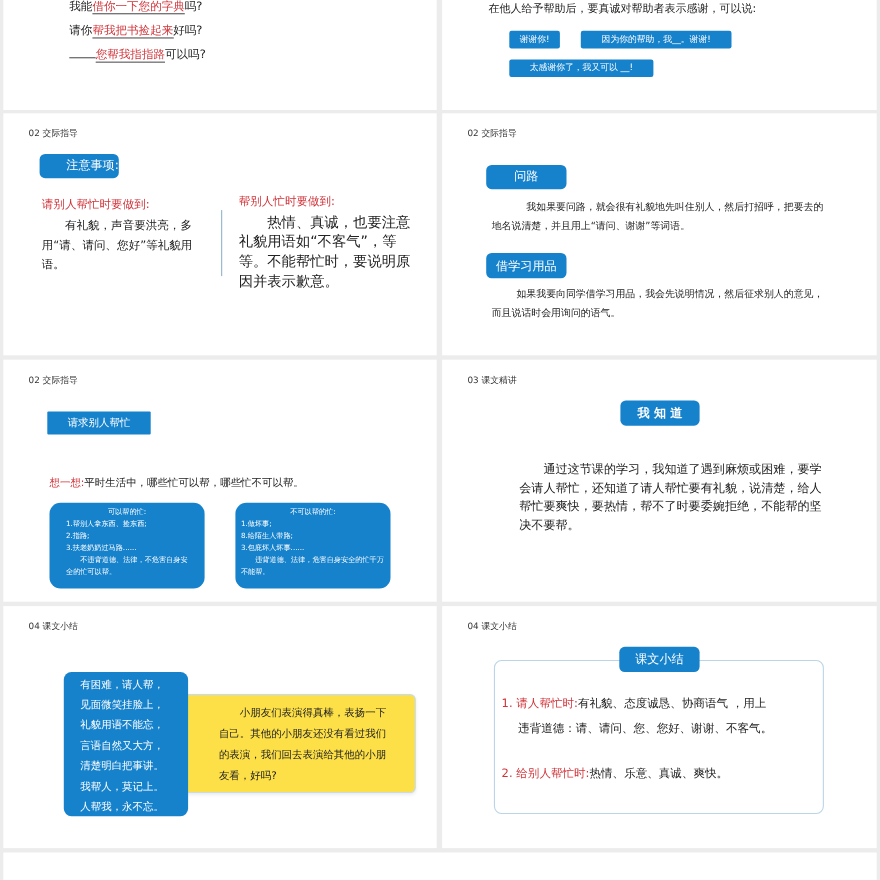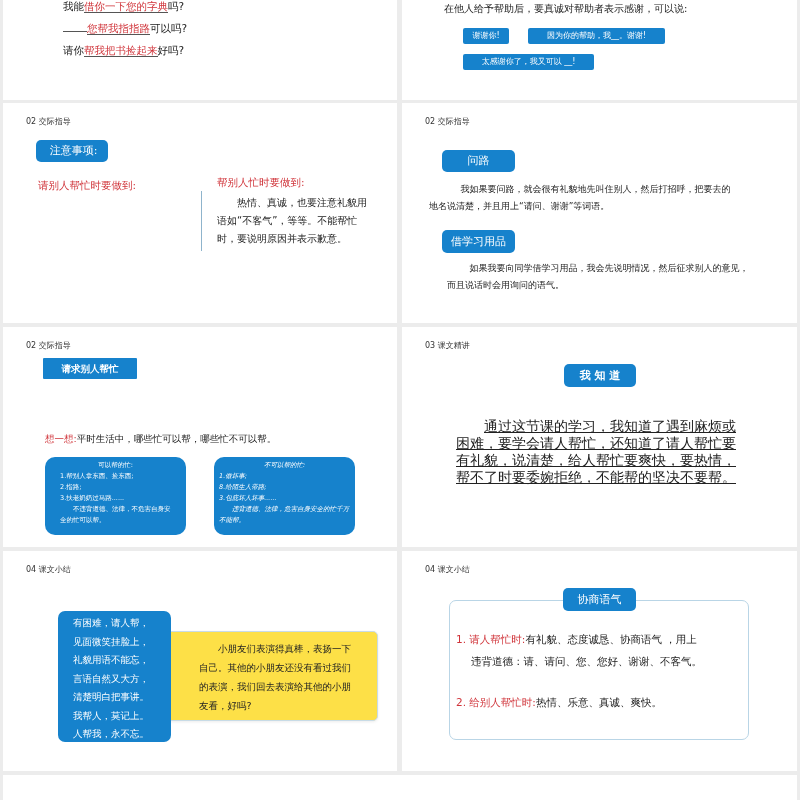--- a/index.html
+++ b/index.html
@@ -15,78 +15,79 @@
 </style>
 </head>
 <body>
 
 <div class="slide" style="left:3px; top:-5px; width:394px; height:105px;">
   <div style="position:absolute; left:60px; top:0px; font-size:10.5px; line-height:22px;">
     <div>
       <span>我能</span><span class="red ul">借你一下您的字典</span><span>吗?</span>
     </div>
     <div>
-      <span class="ul" style="display:inline-block; width:24px; height:12px;"></span><span class="red ul">您帮我指指路</span><span>可以吗?</span>
+      <span>请你</span><span class="red ul">帮我把书捡起来</span><span>好吗?</span>
     </div>
     <div>
-      <span>请你</span><span class="red ul">帮我把书捡起来</span><span>好吗?</span>
+      <span class="ul" style="display:inline-block; width:24px; height:12px;"></span><span class="red ul">您帮我指指路</span><span>可以吗?</span>
     </div>
   </div>
 </div>
 
 <div class="slide" style="left:402px; top:-5px; width:395px; height:105px;">
   <div class="p" style="position:absolute; left:42px; top:5px; font-size:10px;">在他人给予帮助后，要真诚对帮助者表示感谢，可以说:</div>
   <div class="pill" style="left:61px; top:33px; width:46px; height:16px; font-size:8px; line-height:16px; border-radius:2px;">谢谢你!</div>
   <div class="pill" style="left:126px; top:33px; width:137px; height:16px; font-size:8px; line-height:16px; border-radius:2px;">因为你的帮助，我__。谢谢!</div>
   <div class="pill" style="left:61px; top:59px; width:131px; height:16px; font-size:8px; line-height:16px; border-radius:2px;">太感谢你了，我又可以 __!</div>
 </div>
 
 <div class="slide" style="left:3px; top:103px; width:394px; height:220px;">
   <div class="sec">02 交际指导</div>
-  <div class="pill" style="left:33px; top:37px; width:72px; height:22px; font-size:11px; line-height:22px; text-align:center; padding-left:3px;">注意事项:</div>
+  <div class="pill" style="left:33px; top:37px; width:72px; height:22px; font-size:11px; line-height:22px; text-align:right; padding-left:3px;">注意事项:</div>
   <div class="red" style="position:absolute; left:35px; top:76px; font-size:10.5px;">请别人帮忙时要做到:</div>
+  <div class="p" style="position:absolute; left:35px; top:93px; width:156px; font-size:10.5px; line-height:18px; text-indent:2em;">有礼貌，声音要洪亮，多用“请、请问、您好”等礼貌用语。</div>
   <div style="position:absolute; left:198px; top:88px; width:1px; height:60px; background:#8fb4cc;"></div>
   <div class="red" style="position:absolute; left:214px; top:73px; font-size:10.5px;">帮别人忙时要做到:</div>
-  <div class="p" style="position:absolute; left:214px; top:91px; width:156px; font-size:10px; line-height:18px; text-indent:2em;">热情、真诚，也要注意礼貌用语如“不客气”，等等。不能帮忙时，要说明原因并表示歉意。</div>
+  <div class="p" style="position:absolute; left:214px; top:91px; width:156px; font-size:13px; line-height:18px; text-indent:2em;">热情、真诚，也要注意礼貌用语如“不客气”，等等。不能帮忙时，要说明原因并表示歉意。</div>
 </div>
 
 <div class="slide" style="left:402px; top:103px; width:395px; height:220px;">
   <div class="sec">02 交际指导</div>
   <div class="pill" style="left:40px; top:47px; width:73px; height:22px; font-size:11px; line-height:22px;">问路</div>
-  <div class="p" style="position:absolute; left:27px; top:78px; width:310px; font-size:9px; line-height:17px; text-indent:3.5em;">我如果要问路，就会很有礼貌地先叫住别人，然后打招呼，把要去的地名说清楚，并且用上“请问、谢谢”等词语。</div>
+  <div class="p" style="position:absolute; left:45px; top:78px; width:310px; font-size:9px; line-height:17px; text-indent:3.5em;">我如果要问路，就会很有礼貌地先叫住别人，然后打招呼，把要去的地名说清楚，并且用上“请问、谢谢”等词语。</div>
   <div class="pill" style="left:40px; top:127px; width:73px; height:23px; font-size:11px; line-height:23px;">借学习用品</div>
   <div class="p" style="position:absolute; left:45px; top:157px; width:310px; font-size:9px; line-height:17px; text-indent:2.5em;">如果我要向同学借学习用品，我会先说明情况，然后征求别人的意见，而且说话时会用询问的语气。</div>
 </div>
 
 <div class="slide" style="left:3px; top:327px; width:394px; height:220px;">
   <div class="sec">02 交际指导</div>
-  <div class="pill" style="left:40px; top:31px; width:94px; height:21px; font-size:9.5px; line-height:21px; border-radius:1px;font-weight:bold;">请求别人帮忙</div>
+  <div class="pill" style="left:40px; top:47px; width:94px; height:21px; font-size:9.5px; line-height:21px; border-radius:1px;">请求别人帮忙</div>
   <div style="position:absolute; left:42px; top:106px; font-size:9.5px;">
     <span class="red">想一想:</span><span>平时生活中，哪些忙可以帮，哪些忙不可以帮。</span>
   </div>
   <div class="blue" style="position:absolute; left:42px; top:130px; width:141px; height:78px; border-radius:10px; padding:3px 15px; font-size:6.5px; line-height:11px;">
     <div style="text-align:center;">可以帮的忙:</div>
     <div>1.帮别人拿东西、捡东西;</div>
     <div>2.指路;</div>
     <div>3.扶老奶奶过马路......</div>
     <div style="text-indent:2em;">不违背道德、法律，不危害自身安全的忙可以帮。</div>
   </div>
-  <div class="blue" style="position:absolute; left:211px; top:130px; width:141px; height:78px; border-radius:10px; padding:3px 5px; font-size:6.5px; line-height:11px;font-style:italic;">
+  <div class="blue" style="position:absolute; left:211px; top:130px; width:141px; height:78px; border-radius:10px; padding:3px 5px; font-size:6.5px; line-height:11px;">
     <div style="text-align:center;">不可以帮的忙:</div>
     <div>1.做坏事;</div>
     <div>8.给陌生人带路;</div>
     <div>3.包庇坏人坏事......</div>
     <div style="text-indent:2em;">违背道德、法律，危害自身安全的忙千万不能帮。</div>
   </div>
 </div>
 
 <div class="slide" style="left:402px; top:327px; width:395px; height:220px;">
   <div class="sec">03  课文精讲</div>
   <div class="pill" style="left:162px; top:37px; width:72px; height:23px; font-size:11px; line-height:23px; font-weight:bold;">我 知 道</div>
-  <div class="p" style="position:absolute; left:54px; top:91px; width:282px; font-size:14px; line-height:17px; text-indent:2em;text-decoration:underline;">通过这节课的学习，我知道了遇到麻烦或困难，要学会请人帮忙，还知道了请人帮忙要有礼貌，说清楚，给人帮忙要爽快，要热情，帮不了时要委婉拒绝，不能帮的坚决不要帮。</div>
+  <div class="p" style="position:absolute; left:70px; top:91px; width:282px; font-size:11px; line-height:17px; text-indent:2em;">通过这节课的学习，我知道了遇到麻烦或困难，要学会请人帮忙，还知道了请人帮忙要有礼貌，说清楚，给人帮忙要爽快，要热情，帮不了时要委婉拒绝，不能帮的坚决不要帮。</div>
 </div>
 
 <div class="slide" style="left:3px; top:551px; width:394px; height:220px;">
   <div class="sec">04  课文小结</div>
   <div style="position:absolute; left:160px; top:80px; width:215px; height:90px; border:1px solid #c8dbe6; border-radius:5px; background:#fde047; box-shadow:0 1px 3px rgba(0,0,0,0.08);">
     <div class="p" style="position:absolute; left:35px; top:7px; width:160px; font-size:9.5px; line-height:19px; text-indent:2em;">小朋友们表演得真棒，表扬一下自己。其他的小朋友还没有看过我们的表演，我们回去表演给其他的小朋友看，好吗?</div>
   </div>
   <div class="blue" style="position:absolute; left:55px; top:60px; width:113px; height:131px; border-radius:7px; padding:3px 0 14px 15px; font-size:9.5px; line-height:18.5px;">
     <div>有困难，请人帮，</div>
     <div>见面微笑挂脸上，</div>
@@ -94,21 +95,21 @@
     <div>言语自然又大方，</div>
     <div>清楚明白把事讲。</div>
     <div>我帮人，莫记上。</div>
     <div>人帮我，永不忘。</div>
   </div>
 </div>
 
 <div class="slide" style="left:402px; top:551px; width:395px; height:220px;">
   <div class="sec">04  课文小结</div>
   <div style="position:absolute; left:47px; top:49px; width:300px; height:140px; border:1px solid #b9d5e6; border-radius:7px; background:#fff;"></div>
-  <div class="pill" style="left:161px; top:37px; width:73px; height:23px; font-size:11px; line-height:23px;">协商语气</div>
+  <div class="pill" style="left:161px; top:37px; width:73px; height:23px; font-size:11px; line-height:23px;">课文小结</div>
   <div style="position:absolute; left:54px; top:82px; font-size:10.5px;">
     <span class="red">1. 请人帮忙时:</span><span>有礼貌、态度诚恳、协商语气 ，用上</span>
   </div>
   <div style="position:absolute; left:69px; top:104px; font-size:10.5px;">违背道德：请、请问、您、您好、谢谢、不客气。</div>
   <div style="position:absolute; left:54px; top:145px; font-size:10.5px;">
     <span class="red">2. 给别人帮忙时:</span><span>热情、乐意、真诚、爽快。</span>
   </div>
 </div>
 
 <div class="slide" style="left:3px; top:775px; width:794px; height:30px;"></div>

